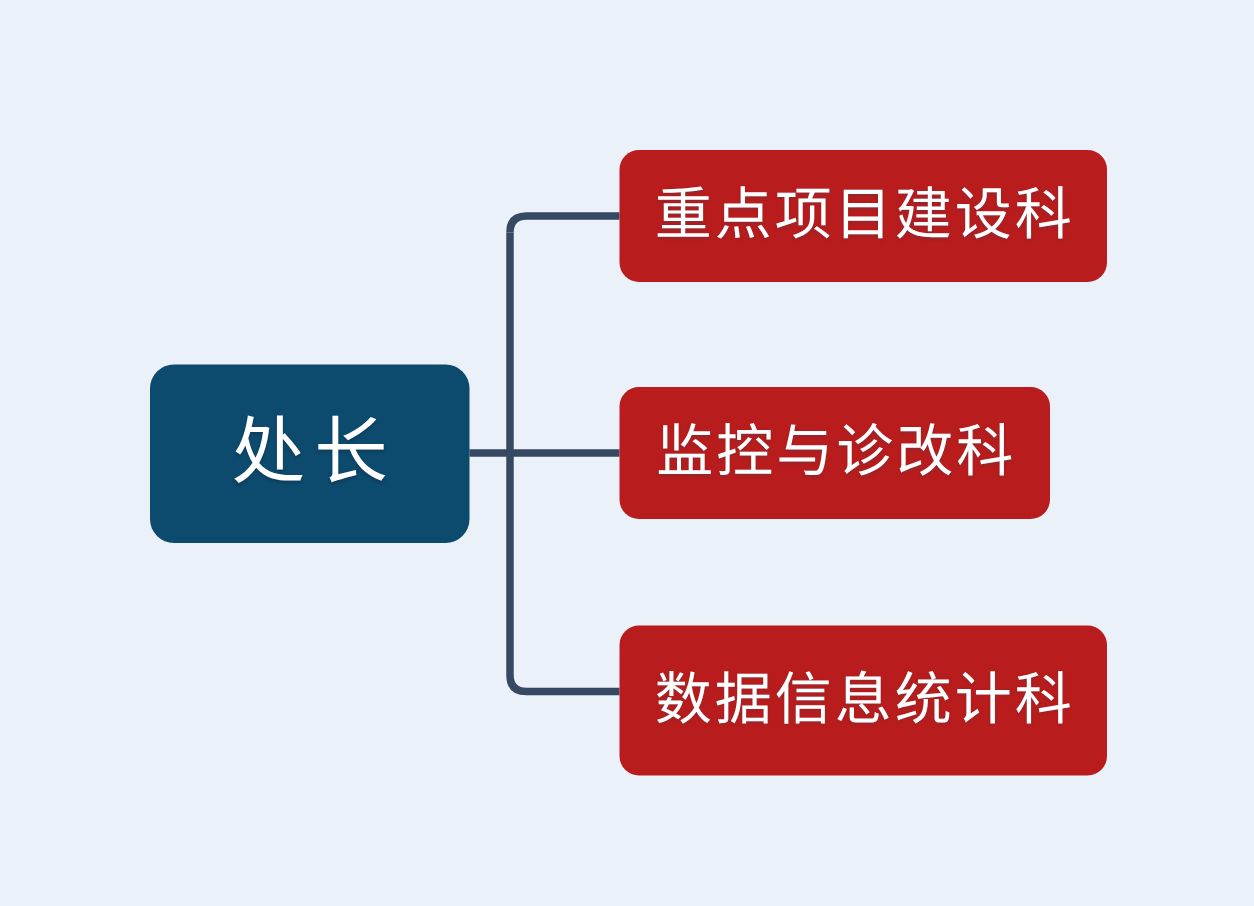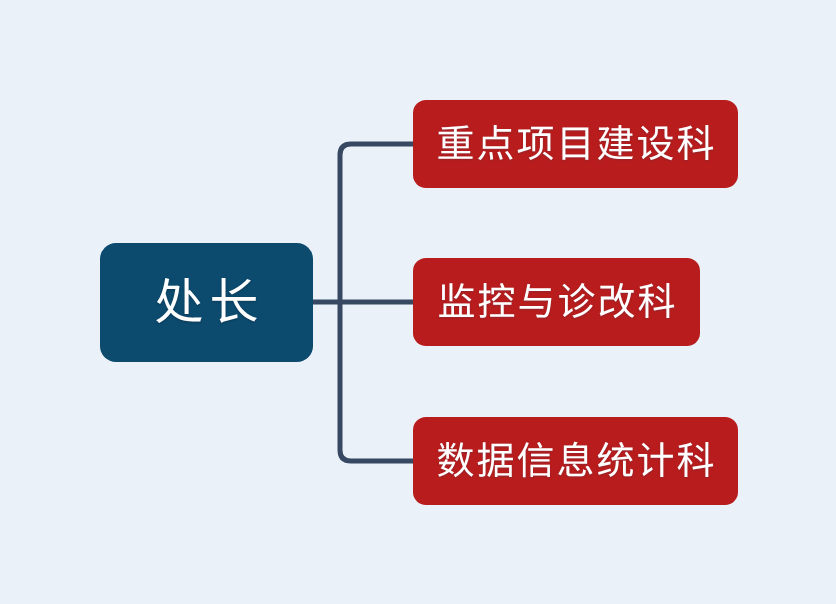--- a/index.html
+++ b/index.html
@@ -68,21 +68,21 @@
   .node-child-1 {
     left: 413px;
     top: 258px;
     width: 287px;
     height: 88px;
   }
   .node-child-2 {
     left: 413px;
     top: 417px;
     width: 325px;
-    height: 88px;
+    height: 100px;
   }
   .node-child .node-label {
     letter-spacing: 2px;
     padding-left: 2px;
   }
 </style>
 </head>
 <body>
 
 <div id="mindmap-canvas">

